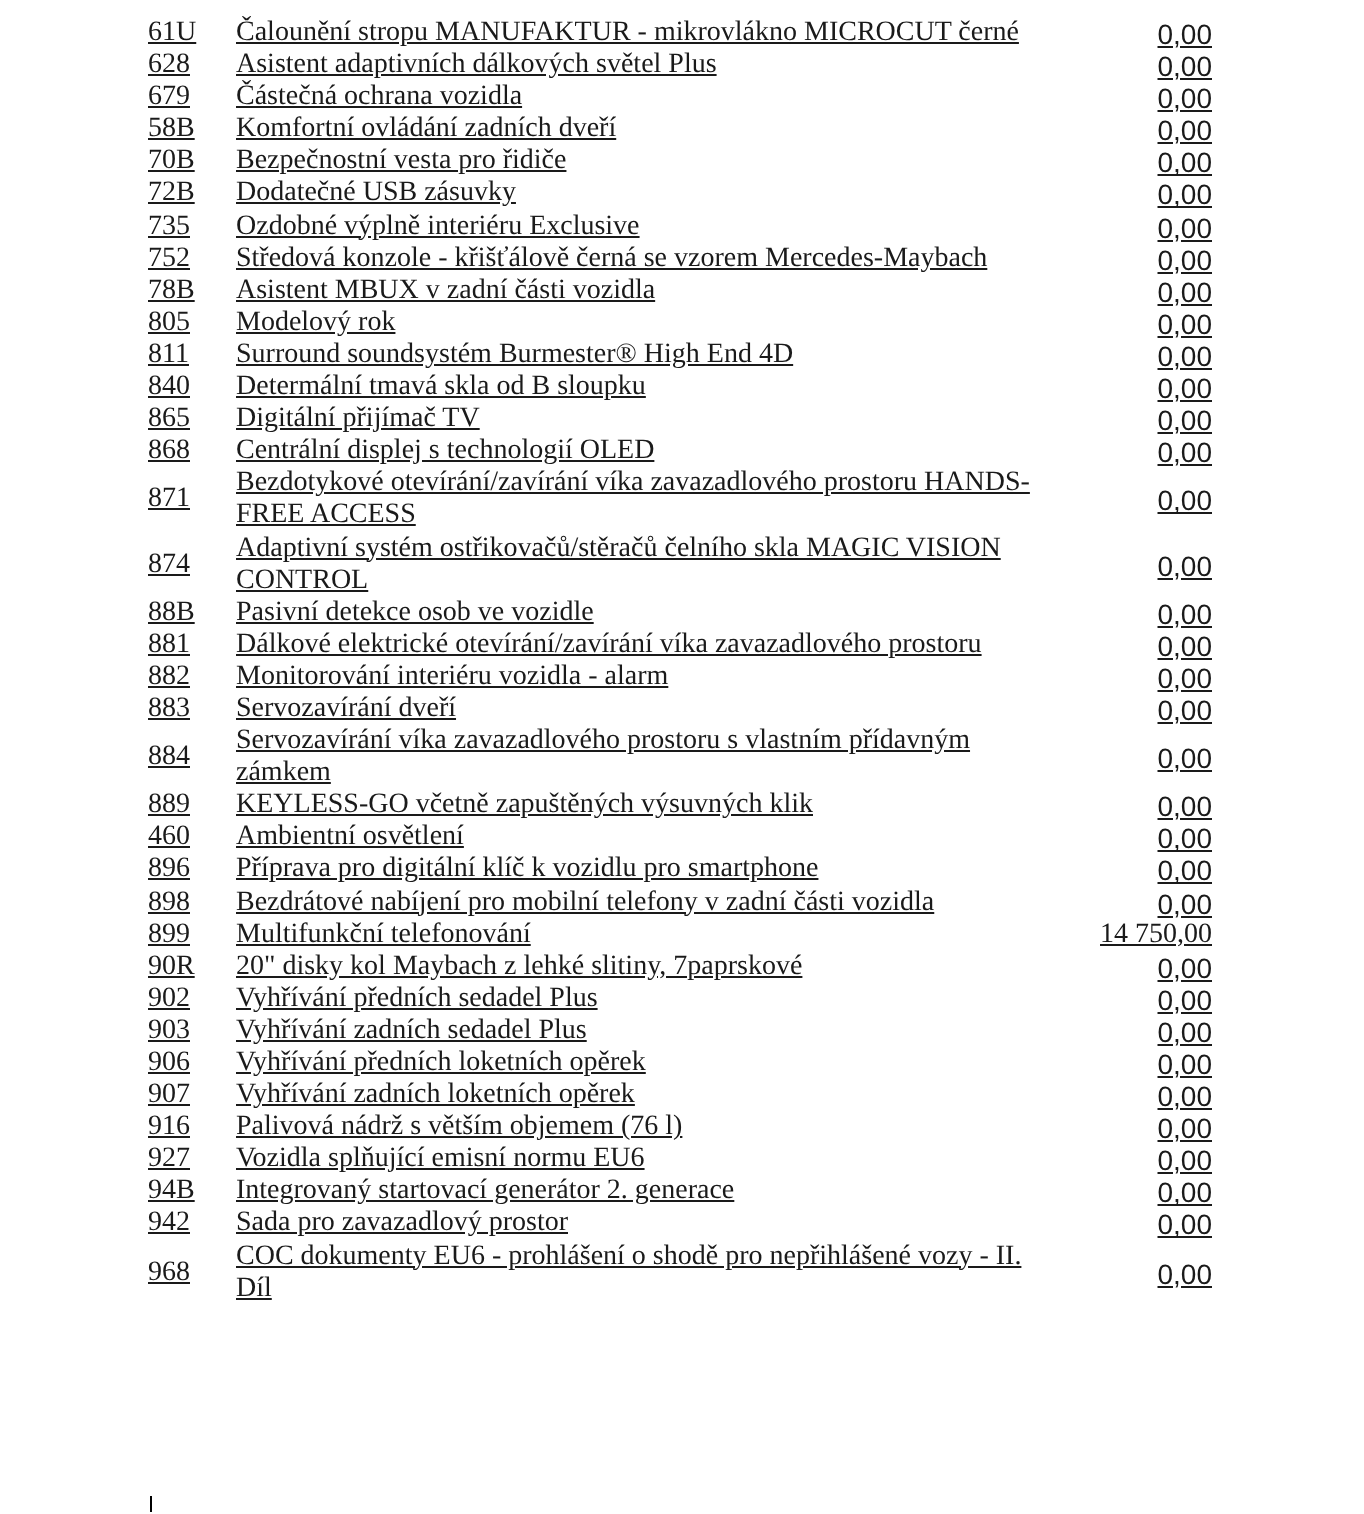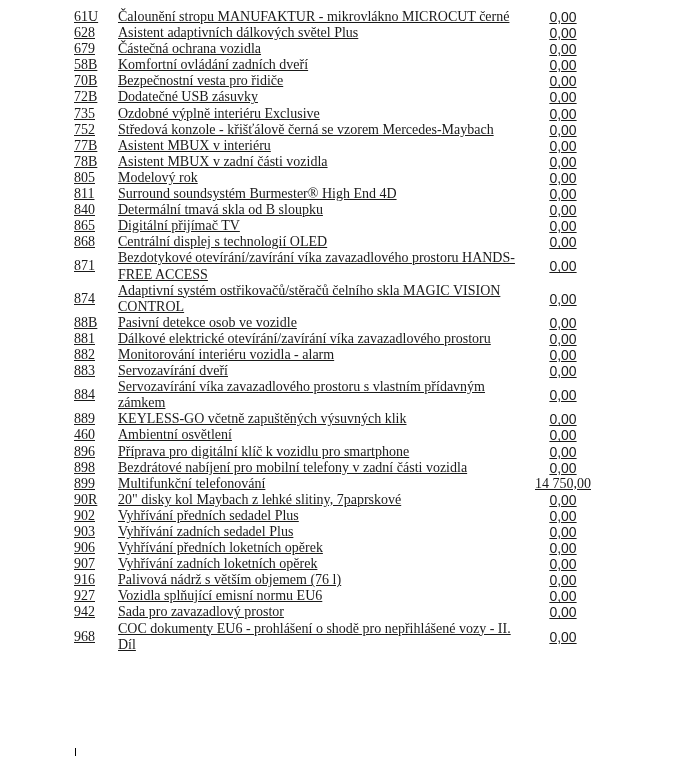--- a/index.html
+++ b/index.html
@@ -36,21 +36,21 @@
       font-size: 14px;
       line-height: 16.1px;
     }
     td.code {
       white-space: nowrap;
     }
     td.desc {
       padding-right: 4px;
     }
     td.price {
-      text-align: center;
+      text-align: right;
       font-family: "Liberation Sans", "DejaVu Sans", sans-serif;
       font-size: 13px;
       white-space: nowrap;
     }
     td.price.serif {
       font-family: "Liberation Serif", "DejaVu Serif", serif;
       font-size: 14px;
     }
     .cursor-mark {
       position: absolute;
@@ -106,25 +106,20 @@
           <td class="code">735</td>
           <td class="desc">Ozdobné výplně interiéru Exclusive</td>
           <td class="price">0,00</td>
         </tr>
         <tr>
           <td class="code">752</td>
           <td class="desc">Středová konzole - křišťálově černá se vzorem Mercedes-Maybach</td>
           <td class="price">0,00</td>
         </tr>
         <tr>
-          <td class="code">77B</td>
-          <td class="desc">Asistent MBUX v interiéru</td>
-          <td class="price">0,00</td>
-        </tr>
-        <tr>
           <td class="code">78B</td>
           <td class="desc">Asistent MBUX v zadní části vozidla</td>
           <td class="price">0,00</td>
         </tr>
         <tr>
           <td class="code">805</td>
           <td class="desc">Modelový rok</td>
           <td class="price">0,00</td>
         </tr>
         <tr>
@@ -233,20 +228,25 @@
           <td class="price">0,00</td>
         </tr>
         <tr>
           <td class="code">916</td>
           <td class="desc">Palivová nádrž s větším objemem (76 l)</td>
           <td class="price">0,00</td>
         </tr>
         <tr>
           <td class="code">927</td>
           <td class="desc">Vozidla splňující emisní normu EU6</td>
+          <td class="price">0,00</td>
+        </tr>
+        <tr>
+          <td class="code">94B</td>
+          <td class="desc">Integrovaný startovací generátor 2. generace</td>
           <td class="price">0,00</td>
         </tr>
         <tr>
           <td class="code">942</td>
           <td class="desc">Sada pro zavazadlový prostor</td>
           <td class="price">0,00</td>
         </tr>
         <tr>
           <td class="code">968</td>
           <td class="desc">COC dokumenty EU6 - prohlášení o shodě pro nepřihlášené vozy - II. Díl</td>

